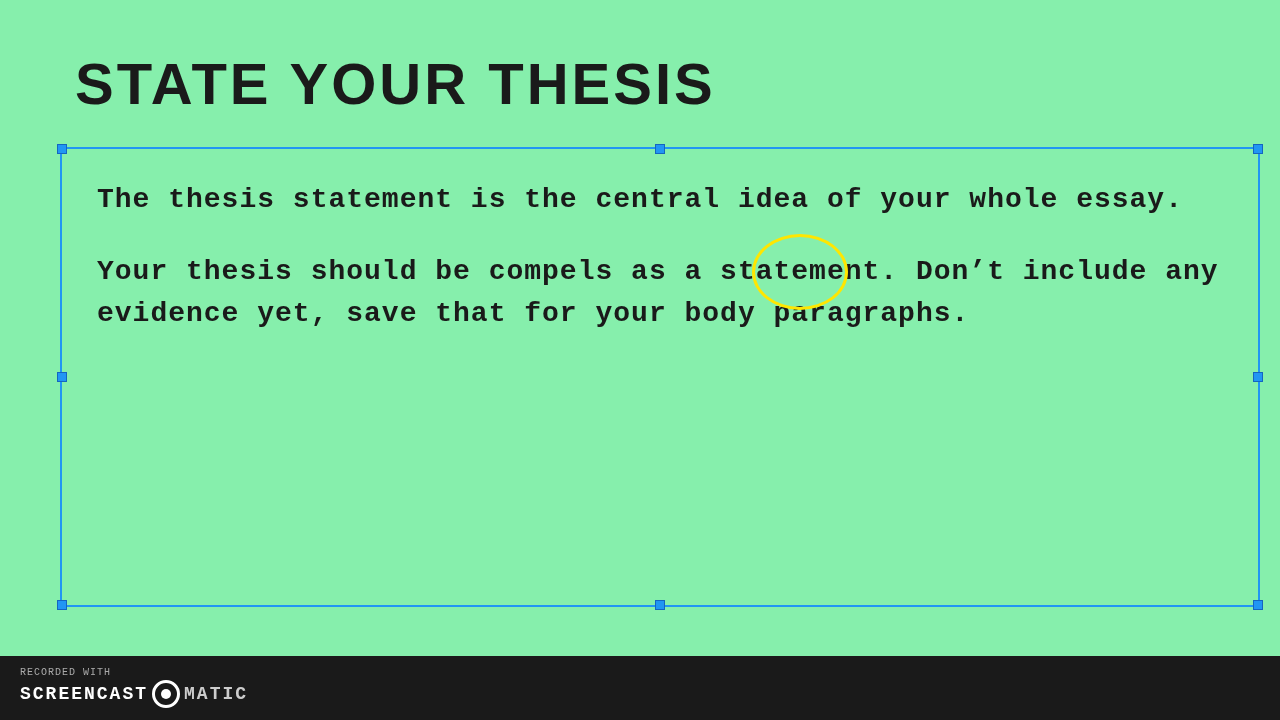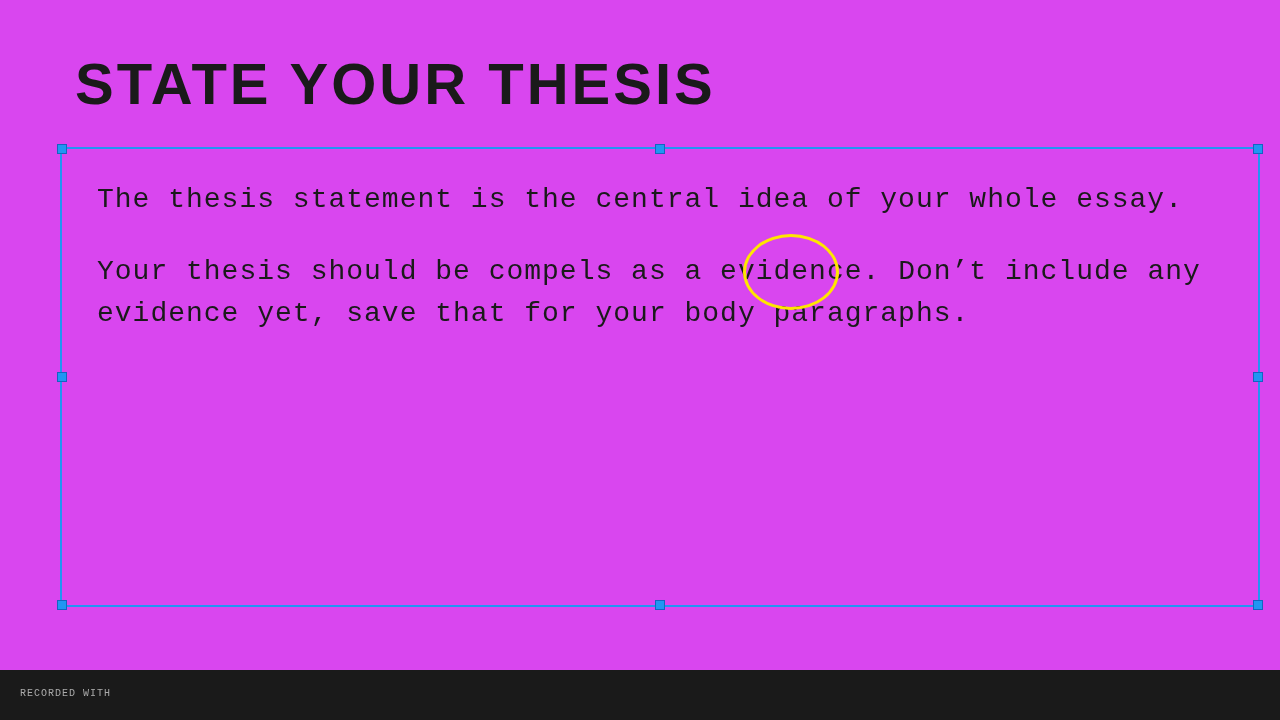--- a/index.html
+++ b/index.html
@@ -13,21 +13,21 @@
       height: 720px;
       background: #ffffff;
       font-family: 'Courier New', Courier, monospace;
       overflow: hidden;
       position: relative;
     }
 
     .slide-container {
       width: 1280px;
       height: 720px;
-      background: #d946ef;
+      background: #86efac;
       position: relative;
       padding: 20px;
     }
 
     .slide-title {
       font-size: 58px;
       font-weight: 900;
       color: #1a1a1a;
       letter-spacing: 3px;
       text-transform: uppercase;
@@ -36,20 +36,21 @@
       margin-bottom: 30px;
       font-family: 'Arial Black', Arial, sans-serif;
     }
 
     .content-box {
       position: relative;
       margin-left: 40px;
       border: 2px solid #2196F3;
       padding: 30px 35px;
       min-height: 460px;
+      font-weight: bold;
     }
 
     
     .handle {
       position: absolute;
       width: 10px;
       height: 10px;
       background: #2196F3;
       border: 1px solid #1565C0;
     }
@@ -97,21 +98,21 @@
       border-radius: 50%;
       pointer-events: none;
     }
 
     
     .watermark {
       position: absolute;
       bottom: 0;
       left: 0;
       right: 0;
-      height: 50px;
+      height: 64px;
       background: #1a1a1a;
       display: flex;
       align-items: center;
       padding: 0 20px;
       gap: 8px;
     }
 
     .watermark-text-small {
       color: #aaaaaa;
       font-size: 10px;
@@ -181,24 +182,31 @@
     <div class="handle middle-left"></div>
     <div class="handle middle-right"></div>
     <div class="handle bottom-left"></div>
     <div class="handle bottom-center"></div>
     <div class="handle bottom-right"></div>
 
     <p class="paragraph">The thesis statement is the central idea of your whole essay.</p>
 
 
     <p class="paragraph paragraph-3">
-      <span>Your thesis should be compels as a </span><span class="highlight-circle"><span>evidence</span></span><span>. Don’t include any evidence yet, save that for your body paragraphs.</span>
+      <span>Your thesis should be compels as a </span><span class="highlight-circle"><span>statement</span></span><span>. Don’t include any evidence yet, save that for your body paragraphs.</span>
     </p>
 
   </div>
 
   <div class="watermark">
     <div class="watermark-logo">
       <div class="watermark-text-small">RECORDED WITH</div>
+      <div class="watermark-brand">
+        <span class="watermark-text-large">SCREENCAST</span>
+        <span class="screencast-icon">
+          <span class="screencast-icon-inner"></span>
+        </span>
+        <span class="watermark-matic">MATIC</span>
+      </div>
     </div>
   </div>
 
 </div>
 
 </body></html>

